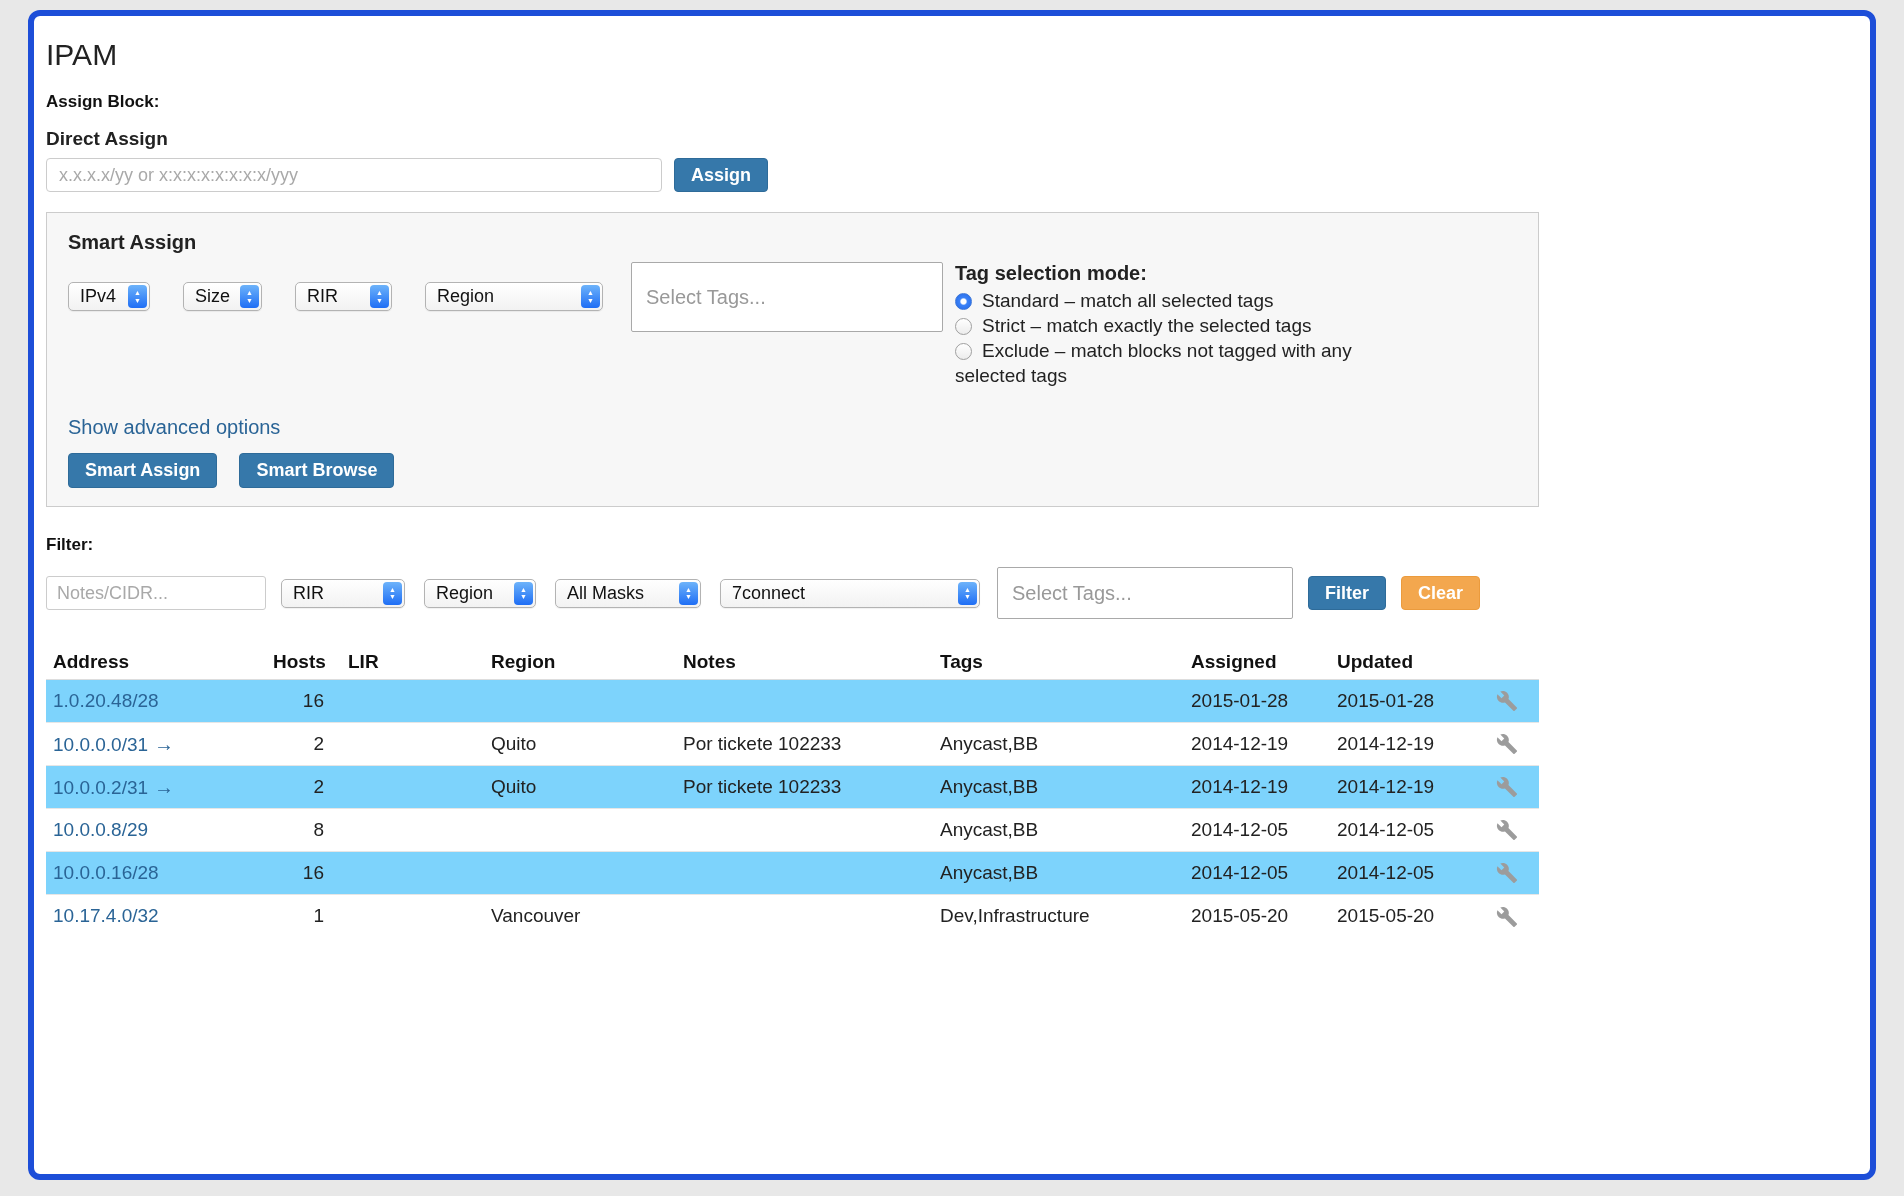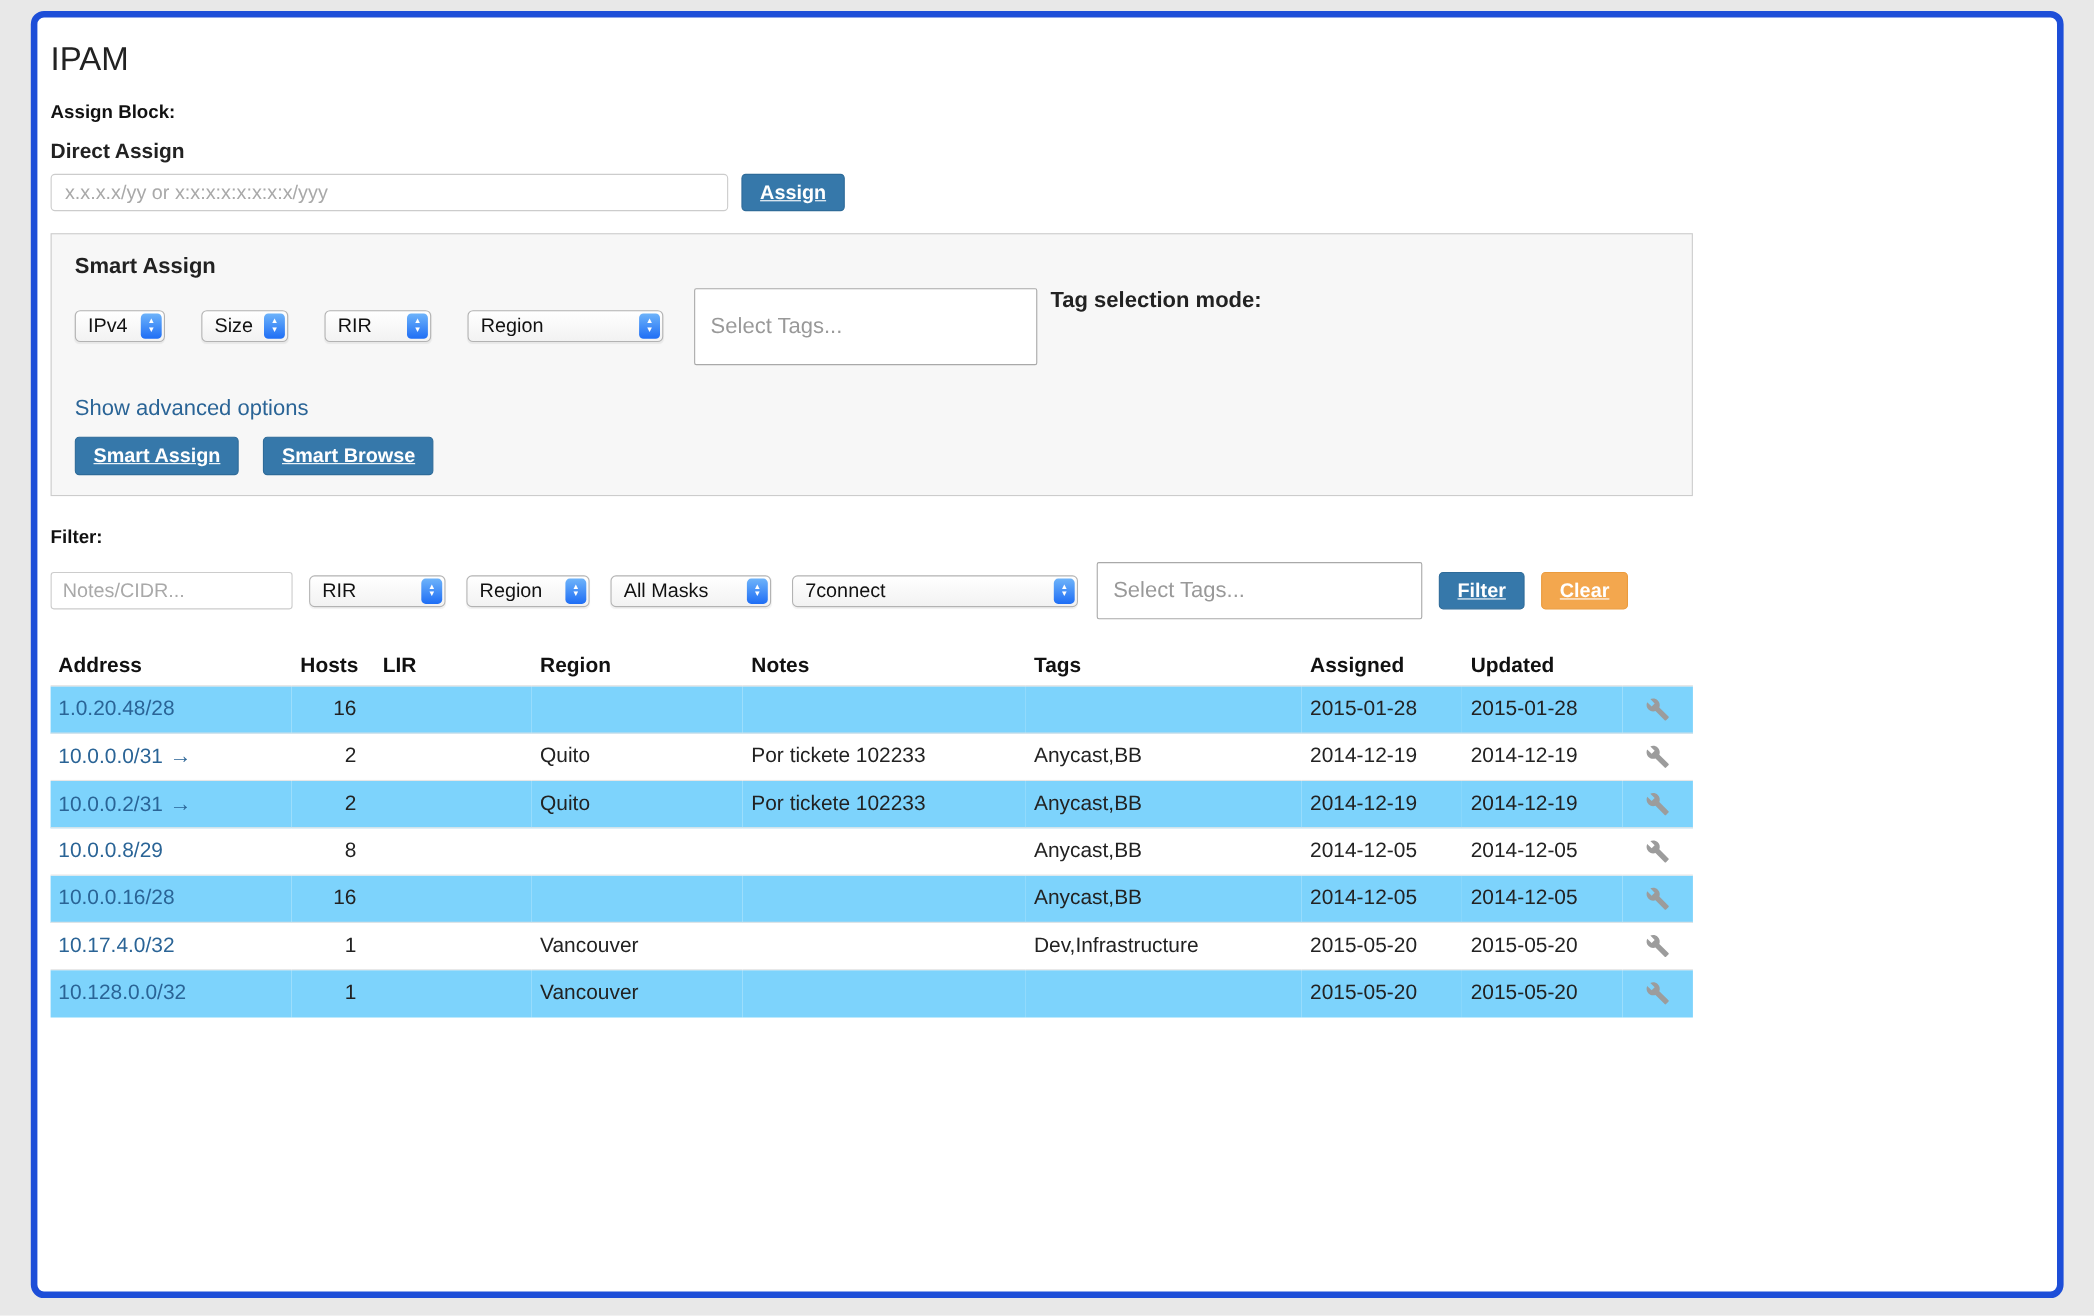--- a/index.html
+++ b/index.html
@@ -21,21 +21,21 @@
   .section-heading { font-size:17px; font-weight:bold; margin:0 0 10px; color:#111; }
   .da-label { font-size:19px; font-weight:bold; margin:16px 0 8px; }
   .da-row { display:flex; gap:12px; align-items:center; }
   .da-input {
     width:616px; height:34px; border:1px solid #ccc; border-radius:4px;
     padding:0 12px; font-size:18px; color:#333; font-family:inherit;
   }
   .da-input::placeholder, .notes-input::placeholder { color:#a9a9a9; }
   .btn {
     border-radius:4px; font-size:18px; font-weight:bold; color:#fff;
-    padding:0 16px; height:34px; cursor:pointer; font-family:inherit;text-decoration:underline;
+    padding:0 16px; height:34px; cursor:pointer; font-family:inherit;
   }
   .btn-blue { background:#3678aa; border:1px solid #2e6b99; }
   .btn-orange { background:#f3a74e; border:1px solid #eb9b3d; }
 
   
   .smart-panel {
     margin-top:20px; width:1493px; border:1px solid #ccc;
     background:#f7f7f7; padding:18px 21px;
   }
   .sa-heading { font-size:20px; font-weight:bold; }
@@ -162,20 +162,25 @@
               <span>▲</span>
               <span>▼</span>
             </span>
           </span>
         </div>
       <div class="tags-box">
         <span class="placeholder">Select Tags...</span>
       </div>
       <div class="tag-mode">
         <div class="tm-heading">Tag selection mode:</div>
+        <div>
+            <div class="radio-row"><span class="radio checked"></span><span>Standard – match all selected tags</span></div>
+            <div class="radio-row"><span class="radio"></span><span>Strict – match exactly the selected tags</span></div>
+            <div class="radio-row"><span class="radio"></span><span>Exclude – match blocks not tagged with any selected tags</span></div>
+          </div>
       </div>
     </div>
     <a class="adv-link" href="#">Show advanced options</a>
     <div class="sa-buttons">
       <button class="btn btn-blue">Smart Assign</button>
       <button class="btn btn-blue">Smart Browse</button>
     </div>
   </div>
 
   <h2 class="section-heading filter-heading">Filter:</h2>
@@ -316,29 +321,16 @@
           <td></td>
           <td>Vancouver</td>
           <td></td>
           <td>Dev,Infrastructure</td>
           <td>2015-05-20</td>
           <td>2015-05-20</td>
           <td class="col-actions"><span class="wrench"><svg viewBox="0 0 24 24">
                 <path d="M22.7 19l-9.1-9.1c.9-2.3.4-5-1.5-6.9-2-2-5-2.4-7.4-1.3L9 6 6 9 1.6 4.7C.4 7.1.9 10.1 2.9 12.1c1.9 1.9 4.6 2.4 6.9 1.5l9.1 9.1c.4.4 1 .4 1.4 0l2.3-2.3c.5-.4.5-1.1.1-1.4z"></path>
               </svg></span></td>
         </tr>
-        <tr class="odd">
-          <td><a href="#" class="addr">10.128.0.0/32</a></td>
-          <td>1</td>
-          <td></td>
-          <td>Vancouver</td>
-          <td></td>
-          <td></td>
-          <td>2015-05-20</td>
-          <td>2015-05-20</td>
-          <td class="col-actions"><span class="wrench"><svg viewBox="0 0 24 24">
-                <path d="M22.7 19l-9.1-9.1c.9-2.3.4-5-1.5-6.9-2-2-5-2.4-7.4-1.3L9 6 6 9 1.6 4.7C.4 7.1.9 10.1 2.9 12.1c1.9 1.9 4.6 2.4 6.9 1.5l9.1 9.1c.4.4 1 .4 1.4 0l2.3-2.3c.5-.4.5-1.1.1-1.4z"></path>
-              </svg></span></td>
-        </tr>
       </tbody>
   </table>
 
 </div>
 
 </body></html>

